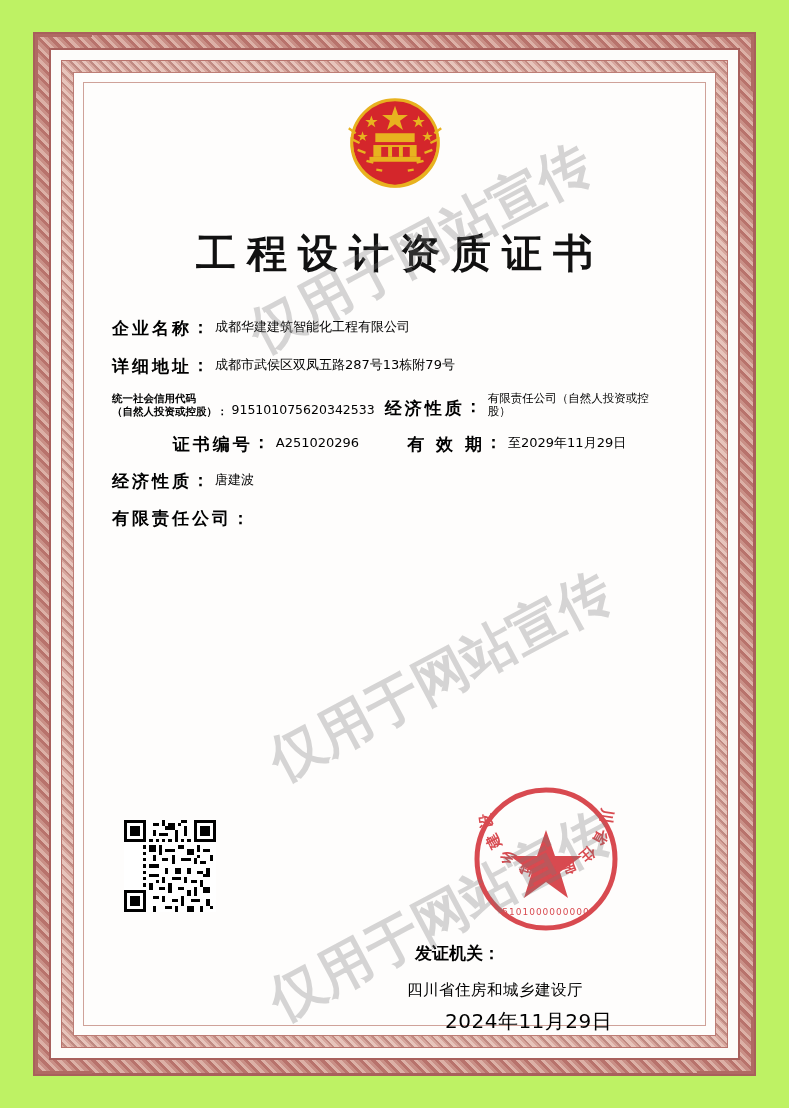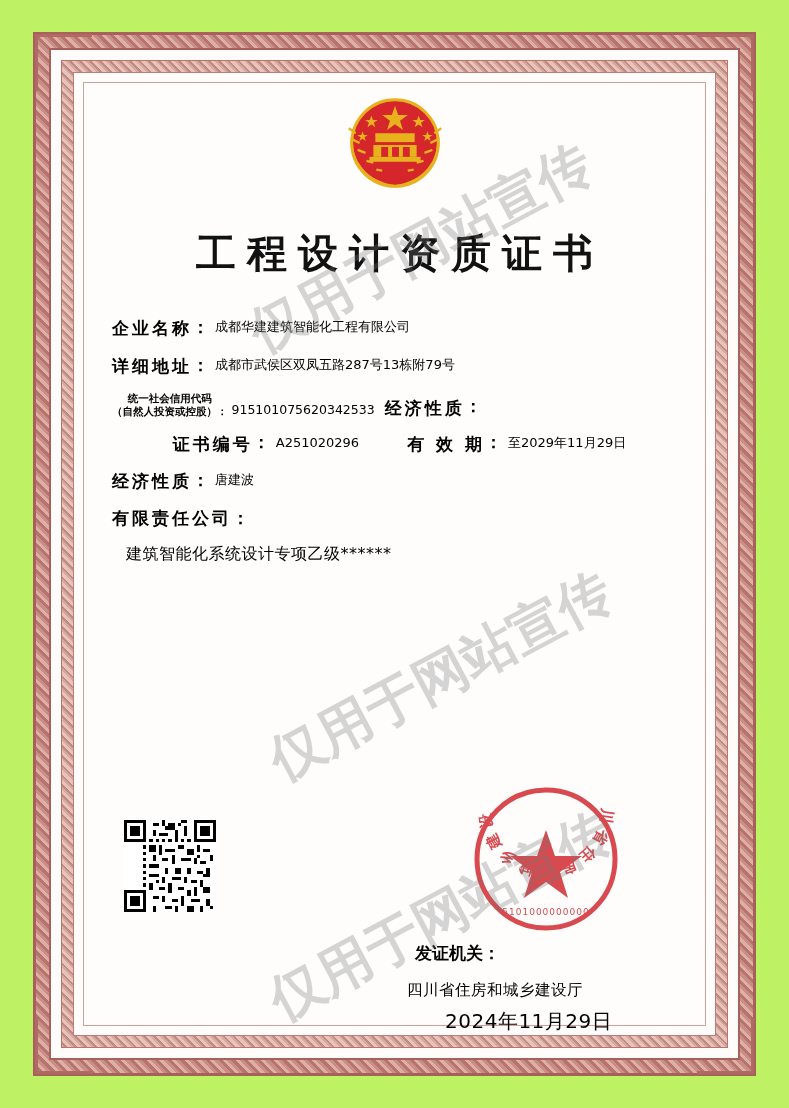--- a/index.html
+++ b/index.html
@@ -166,21 +166,21 @@
     padding-bottom: 1px;
   }
 
   
   .code-label {
     font-family: "DejaVu Sans", "Liberation Sans", sans-serif;
     font-size: 10.5px;
     font-weight: bold;
     color: #000;
     line-height: 13px;
-    text-align: center;
+    text-align: left;
     white-space: nowrap;
   }
   .row-code {
     display: flex;
     align-items: flex-end;
     margin-bottom: 13px;
   }
   .code-value {
     font-family: "DejaVu Sans", "Liberation Sans", sans-serif;
     font-size: 12.5px;
@@ -351,20 +351,21 @@
       </div>
 
       <div class="row-code">
         <span class="code-label">
           <span>统一社会信用代码</span><br>
           <span>（自然人投资或控股）：</span>
         </span>
         <span class="code-value">915101075620342533</span>
         <span class="f-label sp">经济性质</span>
         <span class="f-colon">：</span>
+        <span class="econ-value">有限责任公司（自然人投资或控股）</span>
       </div>
 
       <div class="row-inline">
         <span class="f-label sp">证书编号</span>
         <span class="f-colon">：</span>
         <span class="f-value">A251020296</span>
         <span class="gap-lg"></span>
         <span class="f-label sp">有 效 期</span>
         <span class="f-colon">：</span>
         <span class="f-value">至2029年11月29日</span>
@@ -373,21 +374,20 @@
       <div class="field-row">
         <span class="f-label sp">经济性质</span>
         <span class="f-colon">：</span>
         <span class="f-value">唐建波</span>
       </div>
 
       <div class="field-row">
         <span class="f-label sp">有限责任公司：</span>
       </div>
 
-      <div id="qual-text">建筑智能化系统设计专项乙级******</div>
     </div>
 
     <svg id="qr-code" viewBox="0 0 29 29" shape-rendering="crispEdges">
       <rect width="29" height="29" fill="#ffffff"></rect>
       <g fill="#000000">
 
         <rect x="0" y="0" width="7" height="1"></rect>
           <rect x="0" y="6" width="7" height="1"></rect>
         <rect x="0" y="0" width="1" height="7"></rect>
           <rect x="6" y="0" width="1" height="7"></rect>

